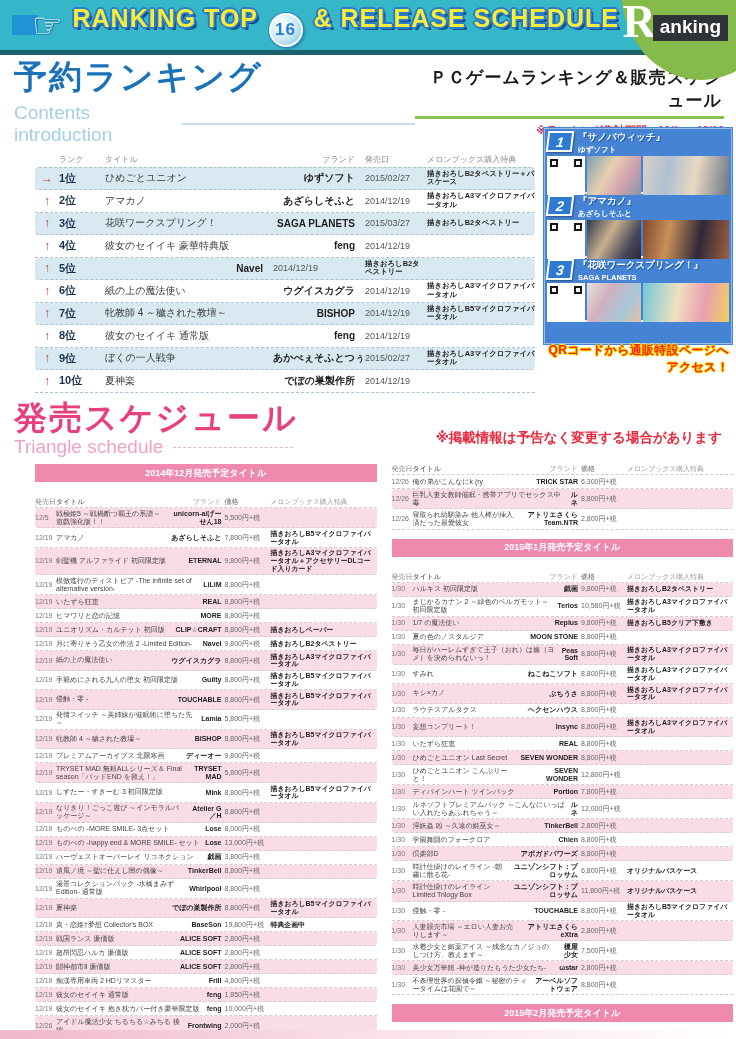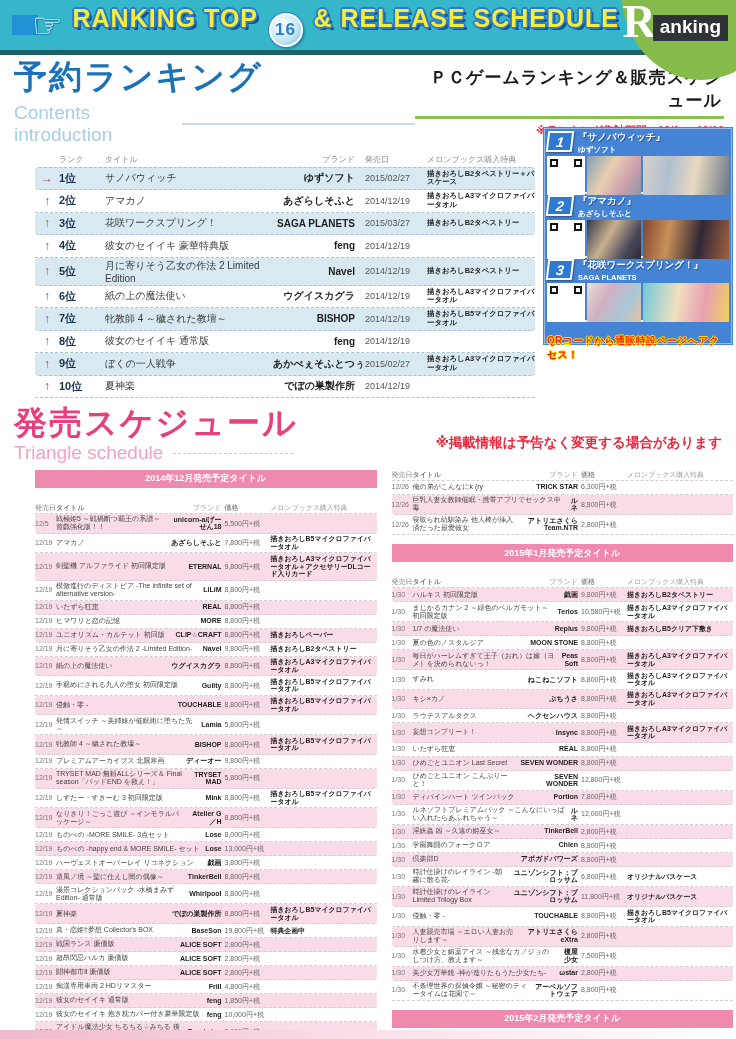--- a/index.html
+++ b/index.html
@@ -71,21 +71,21 @@
   .qr::after{content:"";position:absolute;right:3px;top:3px;width:8px;height:8px;border:2px solid #151515;background:#fff;box-sizing:border-box;}
   .shot{height:39px;}
   .shot.s1{width:54px;flex-shrink:0;}
   .shot.s2{flex:1;}
   .e1 .s1{background:linear-gradient(120deg,#7da0b0,#e8cfb2 40%,#cfa0ad 70%,#8898a8);}
   .e1 .s2{background:linear-gradient(100deg,#d8d0c8,#b0c0d0 30%,#e8d8c0 60%,#6a7888);}
   .e2 .s1{background:linear-gradient(120deg,#303848,#c8b090 40%,#484858 75%,#2a2a38);}
   .e2 .s2{background:linear-gradient(100deg,#804830,#c89058 30%,#302838 65%,#a06040);}
   .e3 .s1{background:linear-gradient(120deg,#e8e0d8,#d0b0c0 35%,#a8c8d8 70%,#e8c0a0);}
   .e3 .s2{background:linear-gradient(100deg,#70c8d8,#f0e0c0 40%,#e8a0b0 70%,#f0d060);}
-  .promo-caption{text-align:left;font-size:10px;font-weight:900;color:#ff2400;margin-top:12px;letter-spacing:.3px;
+  .promo-caption{text-align:right;font-size:12px;font-weight:900;color:#ff2400;margin-top:20px;letter-spacing:.3px;
     text-shadow:0 0 1px #ffe000,1px 0 0 #ffe000,-1px 0 0 #ffe000,0 1px 0 #ffe000,0 -1px 0 #ffe000;}
 
   
   .sched-head{display:flex;justify-content:space-between;align-items:flex-start;padding:8px 14px 0 14px;}
   .sched-title{font-size:33px;color:#e8407d;font-weight:900;letter-spacing:2px;margin:0;line-height:1.05;}
   .sched-sub{font-size:19px;color:#f0a3c0;display:flex;align-items:center;gap:10px;margin-top:1px;}
   .sched-line{width:120px;height:1px;border-bottom:1px dashed #e3b8c9;}
   .notice{font-size:13.5px;color:#e8283c;font-weight:900;margin-top:28px;}
 
   .sched-cols{display:flex;gap:15px;padding:6px 3px 0 35px;align-items:flex-start;}
@@ -151,21 +151,21 @@
       <span>ランク</span>
       <span>タイトル</span>
       <span class="rh-brand">ブランド</span>
       <span>発売日</span>
       <span>メロンブックス購入特典</span>
     </div>
     <div>
         <div class="rank-row alt">
           <div class="rr-move">→</div>
           <div class="rr-rank">1位</div>
-          <div class="rr-title">サノバウィッチ</div>
+          <div class="rr-title">ひめごとユニオン</div>
           <div class="rr-brand">ゆずソフト</div>
           <div class="rr-date">2015/02/27</div>
           <div class="rr-bonus">描きおろしB2タペストリー＋パスケース</div>
         </div>
         <div class="rank-row">
           <div class="rr-move">↑</div>
           <div class="rr-rank">2位</div>
           <div class="rr-title">アマカノ</div>
           <div class="rr-brand">あざらしそふと</div>
           <div class="rr-date">2014/12/19</div>
@@ -183,21 +183,20 @@
           <div class="rr-move">↑</div>
           <div class="rr-rank">4位</div>
           <div class="rr-title">彼女のセイイキ 豪華特典版</div>
           <div class="rr-brand">feng</div>
           <div class="rr-date">2014/12/19</div>
           <div class="rr-bonus"></div>
         </div>
         <div class="rank-row alt">
           <div class="rr-move">↑</div>
           <div class="rr-rank">5位</div>
-          <div class="rr-title">月に寄りそう乙女の作法 2 Limited Edition</div>
           <div class="rr-brand">Navel</div>
           <div class="rr-date">2014/12/19</div>
           <div class="rr-bonus">描きおろしB2タペストリー</div>
         </div>
         <div class="rank-row">
           <div class="rr-move">↑</div>
           <div class="rr-rank">6位</div>
           <div class="rr-title">紙の上の魔法使い</div>
           <div class="rr-brand">ウグイスカグラ</div>
           <div class="rr-date">2014/12/19</div>

